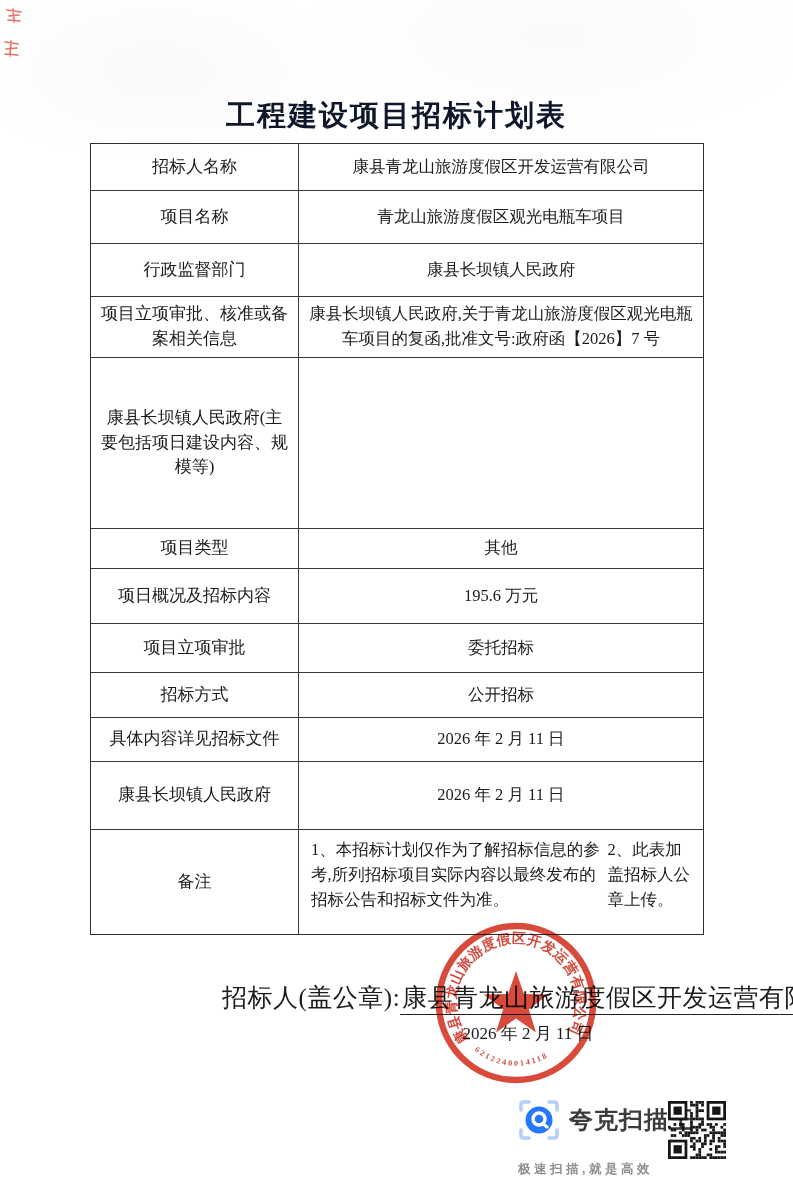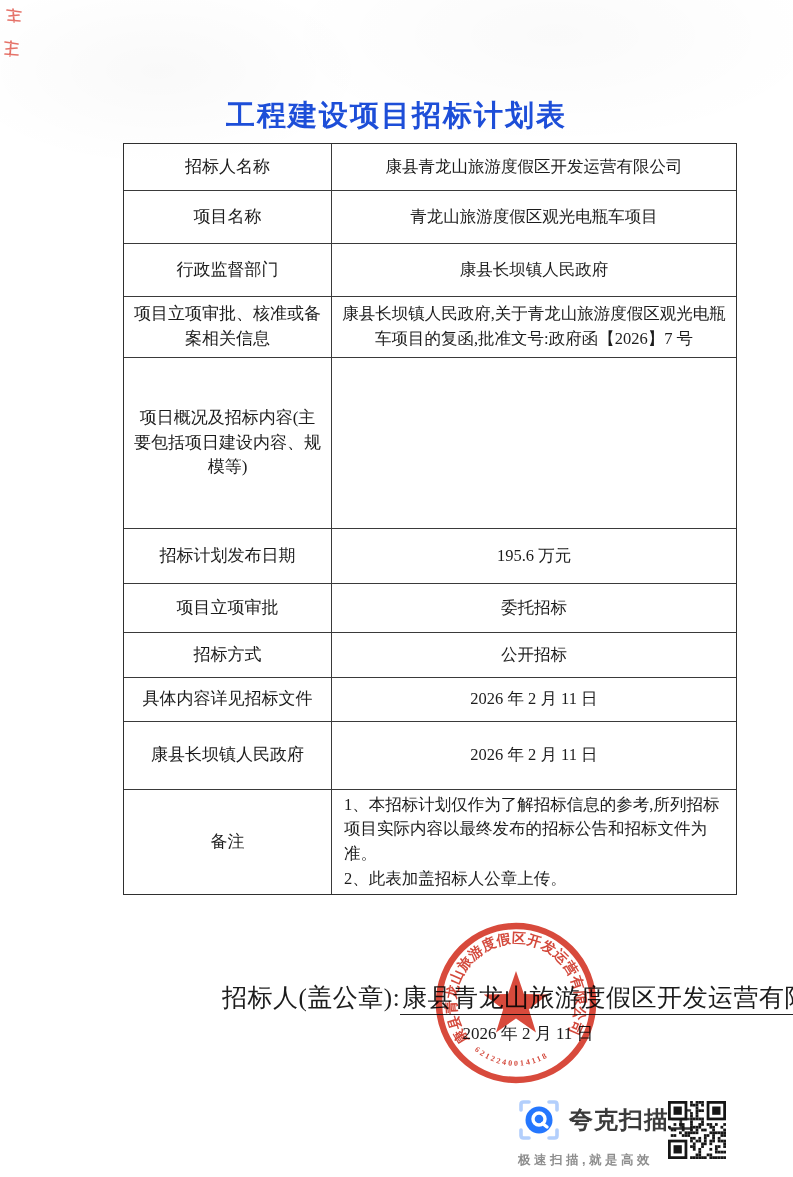--- a/index.html
+++ b/index.html
@@ -9,39 +9,39 @@
   }
   .page::before{
     content:"";position:absolute;inset:0;pointer-events:none;
     background:
       radial-gradient(300px 140px at 20% 6%, rgba(0,0,0,0.025), transparent 70%),
       radial-gradient(400px 160px at 70% 3%, rgba(0,0,0,0.02), transparent 70%);
   }
   
   .doc-title{
     position:absolute;left:0;top:96px;width:100%;text-align:center;
-    font-size:29px;font-weight:bold;letter-spacing:2px;color:#1d4ed8;
+    font-size:29px;font-weight:bold;letter-spacing:2px;color:#0f172a;
   }
   
   .bid-table{
     position:absolute;left:90px;top:143px;width:614px;
-    border:1.6px solid #2f2f2f;box-sizing:border-box;margin-left:33px;
+    border:1.6px solid #2f2f2f;box-sizing:border-box;
   }
   .t-row{display:flex;border-bottom:1.4px solid #3a3a3a;box-sizing:border-box;}
   .t-row:last-child{border-bottom:none;}
   .t-label{
     width:208px;flex:0 0 208px;border-right:1.4px solid #3a3a3a;box-sizing:border-box;
     display:flex;align-items:center;justify-content:center;text-align:center;
     font-size:17px;line-height:1.45;padding:4px 8px;
   }
   .t-value{
     flex:1;display:flex;align-items:center;justify-content:center;text-align:center;
     font-size:16.5px;line-height:1.5;padding:4px 8px;box-sizing:border-box;
   }
-  .t-value.notes{flex-direction:column;align-items:flex-start;justify-content:center;
+  .t-value.notes{flex-direction:row;align-items:flex-start;justify-content:center;
     text-align:left;padding:8px 10px 8px 12px;}
   .t-value.notes div{margin:0;}
   
   .sig-line{
     position:absolute;left:222px;top:981px;font-size:25px;letter-spacing:0.5px;
     white-space:nowrap;
   }
   .sig-company{border-bottom:1.6px solid #222;padding:0 26px 3px 2px;}
   .sig-date{
     position:absolute;left:458px;top:1022px;width:140px;text-align:center;
@@ -54,21 +54,21 @@
   }
   .stamp text{font-family:"Liberation Serif","DejaVu Serif",serif;}
   
   .corner-marks{position:absolute;left:2px;top:4px;z-index:2;opacity:.75;}
   
   .scanner{position:absolute;left:518px;top:1099px;}
   .brand-row{display:flex;align-items:center;gap:9px;}
   .brand-name{font-family:"Liberation Sans","DejaVu Sans",sans-serif;
     font-size:24px;font-weight:bold;color:#3b3b3b;letter-spacing:1px;white-space:nowrap;}
   .tagline{font-family:"Liberation Sans","DejaVu Sans",sans-serif;
-    margin-top:11px;font-size:12.5px;font-weight:600;color:#8e8e8e;
+    margin-top:20px;font-size:12.5px;font-weight:600;color:#8e8e8e;
     letter-spacing:3.5px;white-space:nowrap;}
   .qr{position:absolute;left:668px;top:1101px;width:58px;height:58px;}
 </style>
 </head>
 <body>
 
 <div class="page">
 
   <svg class="corner-marks" width="26" height="58" viewBox="0 0 26 58">
     <g stroke="#dd4437" stroke-width="1.7" fill="none" stroke-linecap="round">
@@ -90,24 +90,28 @@
     </div>
     <div class="t-row" style="height:53px">
       <div class="t-label">行政监督部门</div>
       <div class="t-value">康县长坝镇人民政府</div>
     </div>
     <div class="t-row" style="height:61px">
       <div class="t-label">项目立项审批、核准或备案相关信息</div>
       <div class="t-value">康县长坝镇人民政府,关于青龙山旅游度假区观光电瓶车项目的复函,批准文号:政府函【2026】7 号</div>
     </div>
     <div class="t-row" style="height:171px">
-      <div class="t-label">项日概况及招标内容(主要包括项日建设内容、规模等)</div>
+      <div class="t-label">康县长坝镇人民政府(主要包括项日建设内容、规模等)</div>
+    </div>
+    <div class="t-row" style="height:40px">
+      <div class="t-label">项目类型</div>
+      <div class="t-value">其他</div>
     </div>
     <div class="t-row" style="height:55px">
-      <div class="t-label">招标计划发布日期</div>
+      <div class="t-label">项日概况及招标内容</div>
       <div class="t-value">195.6 万元</div>
     </div>
     <div class="t-row" style="height:49px">
       <div class="t-label">项目立项审批</div>
       <div class="t-value">委托招标</div>
     </div>
     <div class="t-row" style="height:45px">
       <div class="t-label">招标方式</div>
       <div class="t-value">公开招标</div>
     </div>

